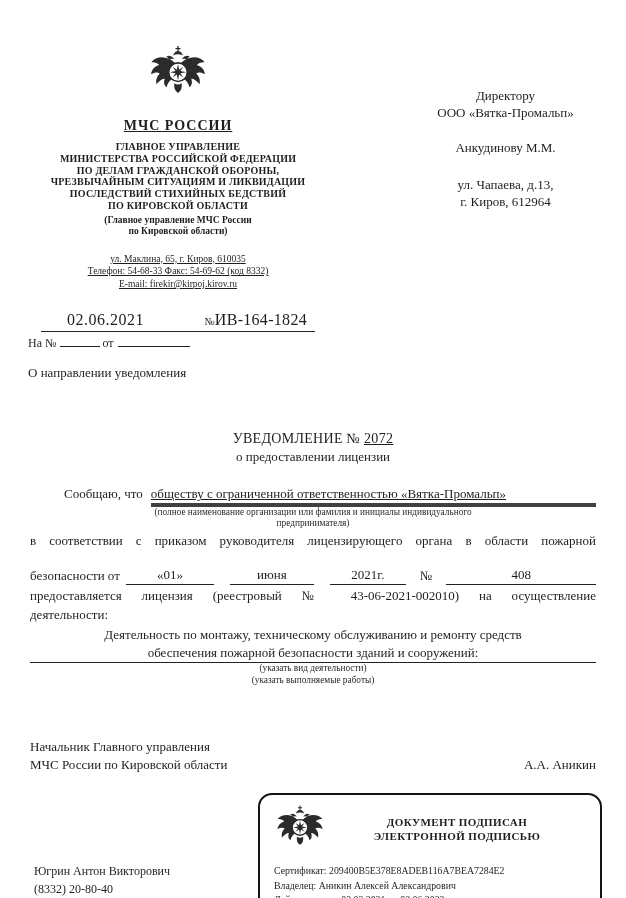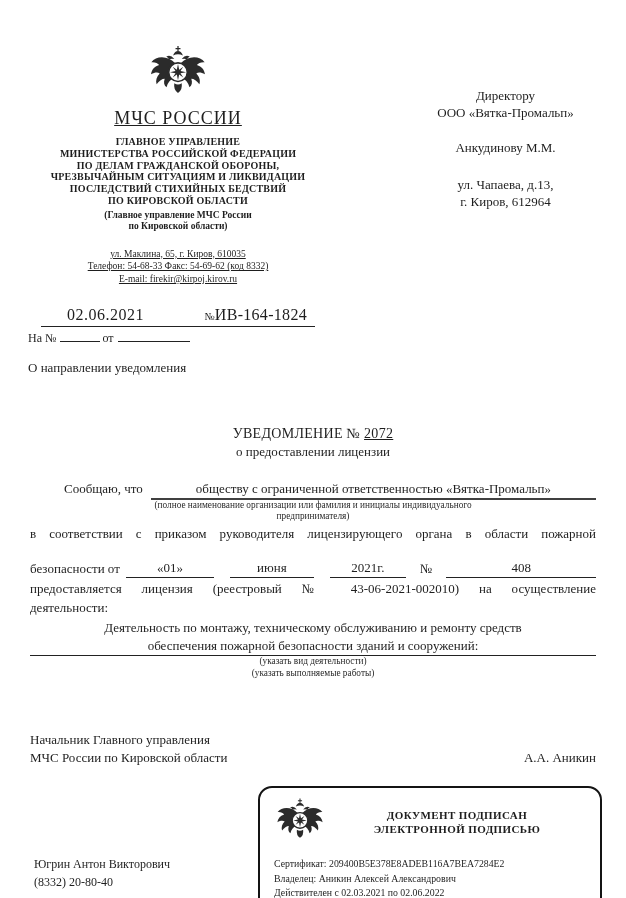--- a/index.html
+++ b/index.html
@@ -14,22 +14,22 @@
     overflow:hidden;
   }
 
   
   .header { display:flex; padding-top:46px; }
   .col-left { width:300px; margin-left:28px; text-align:center; }
   .col-right { width:235px; margin-left:60px; margin-top:42px; text-align:center; font-size:13px; line-height:1.3; }
 
   .emblem { width:62px; height:56px; display:inline-block; }
   .agency-short {
-    font-size:18px; font-weight:normal; letter-spacing:1px;
-    text-decoration:underline; margin-top:2px;
+    font-size:14px; font-weight:bold; letter-spacing:1px;
+    text-decoration:underline; margin-top:12px;
   }
   .agency-full { margin-top:7px; font-size:10px; font-weight:bold; line-height:1.18; letter-spacing:.2px; }
   .agency-paren { margin-top:3px; font-size:9.5px; font-weight:bold; line-height:1.2; }
   .contact-block { margin-top:15px; font-size:9.5px; line-height:1.35;text-decoration:underline; }
 
   .date-row {
     display:flex; align-items:baseline;
     width:274px; margin:20px auto 0;
     border-bottom:1.6px solid #222;
     padding-bottom:2px;
@@ -48,21 +48,21 @@
   
   .title-block { margin-top:50px; text-align:center; }
   .title-main { font-size:14px; letter-spacing:.3px; }
   .title-num { text-decoration:underline; }
   .title-sub { font-size:13px; margin-top:2px; }
 
   
   .body-text { margin:20px 30px 0; font-size:13px; line-height:1.35; }
   .line-intro { display:flex; align-items:baseline; }
   .intro-label { white-space:nowrap; padding-left:34px; }
-  .licensee { flex:1; margin-left:8px; border-bottom:2px solid #404040; text-align:center; white-space:nowrap; }
+  .licensee { flex:1; margin-left:8px; border-bottom:4px solid #404040; white-space:nowrap;text-decoration:underline; }
   .hint { text-align:center; font-size:9.3px; line-height:1.25; color:#2a2a2a; }
   .just { text-align:justify; text-align-last:justify; margin-top:2px; }
   .line-order { display:flex; align-items:flex-end; margin-top:17px; }
   .order-prefix { white-space:nowrap; }
   .u-seg { border-bottom:1px solid #222; text-align:center; }
   .seg-day { width:88px; margin-left:6px; }
   .seg-month { width:84px; margin-left:16px; }
   .seg-year { width:76px; margin-left:16px; }
   .order-nosign { margin-left:14px; }
   .seg-number { flex:1; margin-left:14px; }

